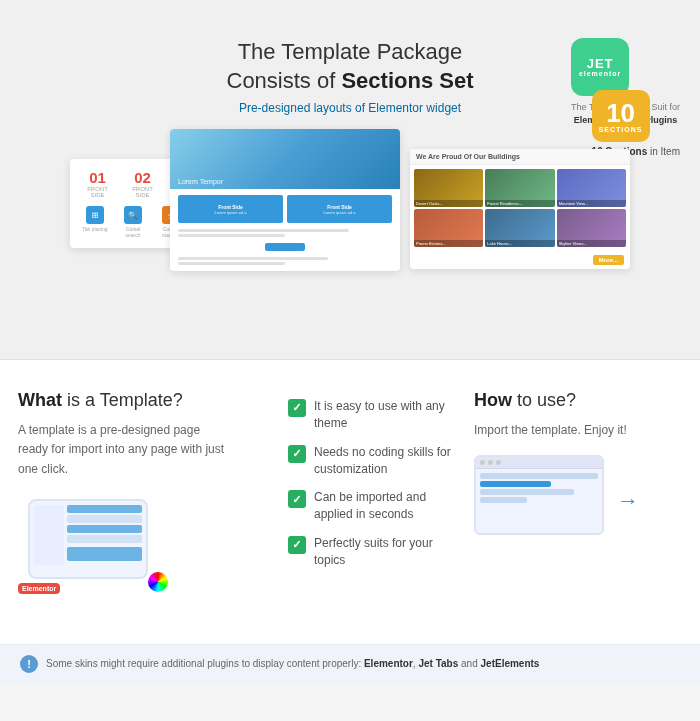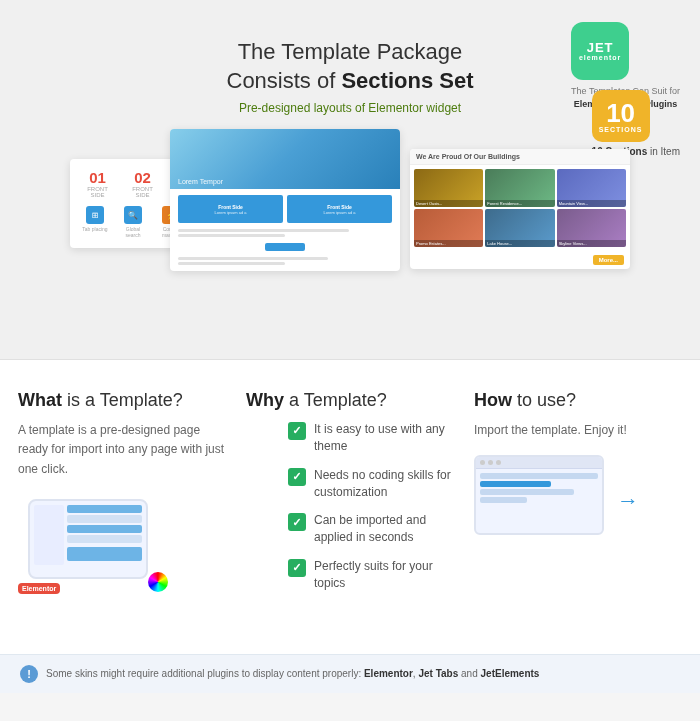--- a/index.html
+++ b/index.html
@@ -33,29 +33,29 @@
       line-height: 1.3;
     }
 
     .title-area h1 strong {
       font-weight: 800;
       color: #222;
     }
 
     .subtitle {
       font-size: 12px;
-      color: #4d7c0f;
+      color: #0369a1;
       text-align: center;
       margin-bottom: 14px;
     }
 
     
     .jet-badge {
       position: absolute;
-      top: 22px;
+      top: 38px;
       right: 20px;
       text-align: center;
     }
 
     .jet-logo {
       background: #3ecf8e;
       border-radius: 12px;
       width: 58px;
       height: 58px;
       display: flex;
@@ -761,23 +761,20 @@
               <div class="laptop-row" style="background:#3498db; height:14px; margin-top:2px;"></div>
             </div>
           </div>
         </div>
         <div class="elementor-logo-mini">Elementor</div>
         <div class="color-wheel"></div>
       </div>
     </div>
 
     <div class="info-col">
-      <h2>
-        <strong>Why</strong><span> a Template?</span>
-      </h2>
       <ul class="checklist">
         <li>
           <span class="check-icon"></span>
           <span>It is easy to use with any theme</span>
         </li>
         <li>
           <span class="check-icon"></span>
           <span>Needs no coding skills for customization</span>
         </li>
         <li>

